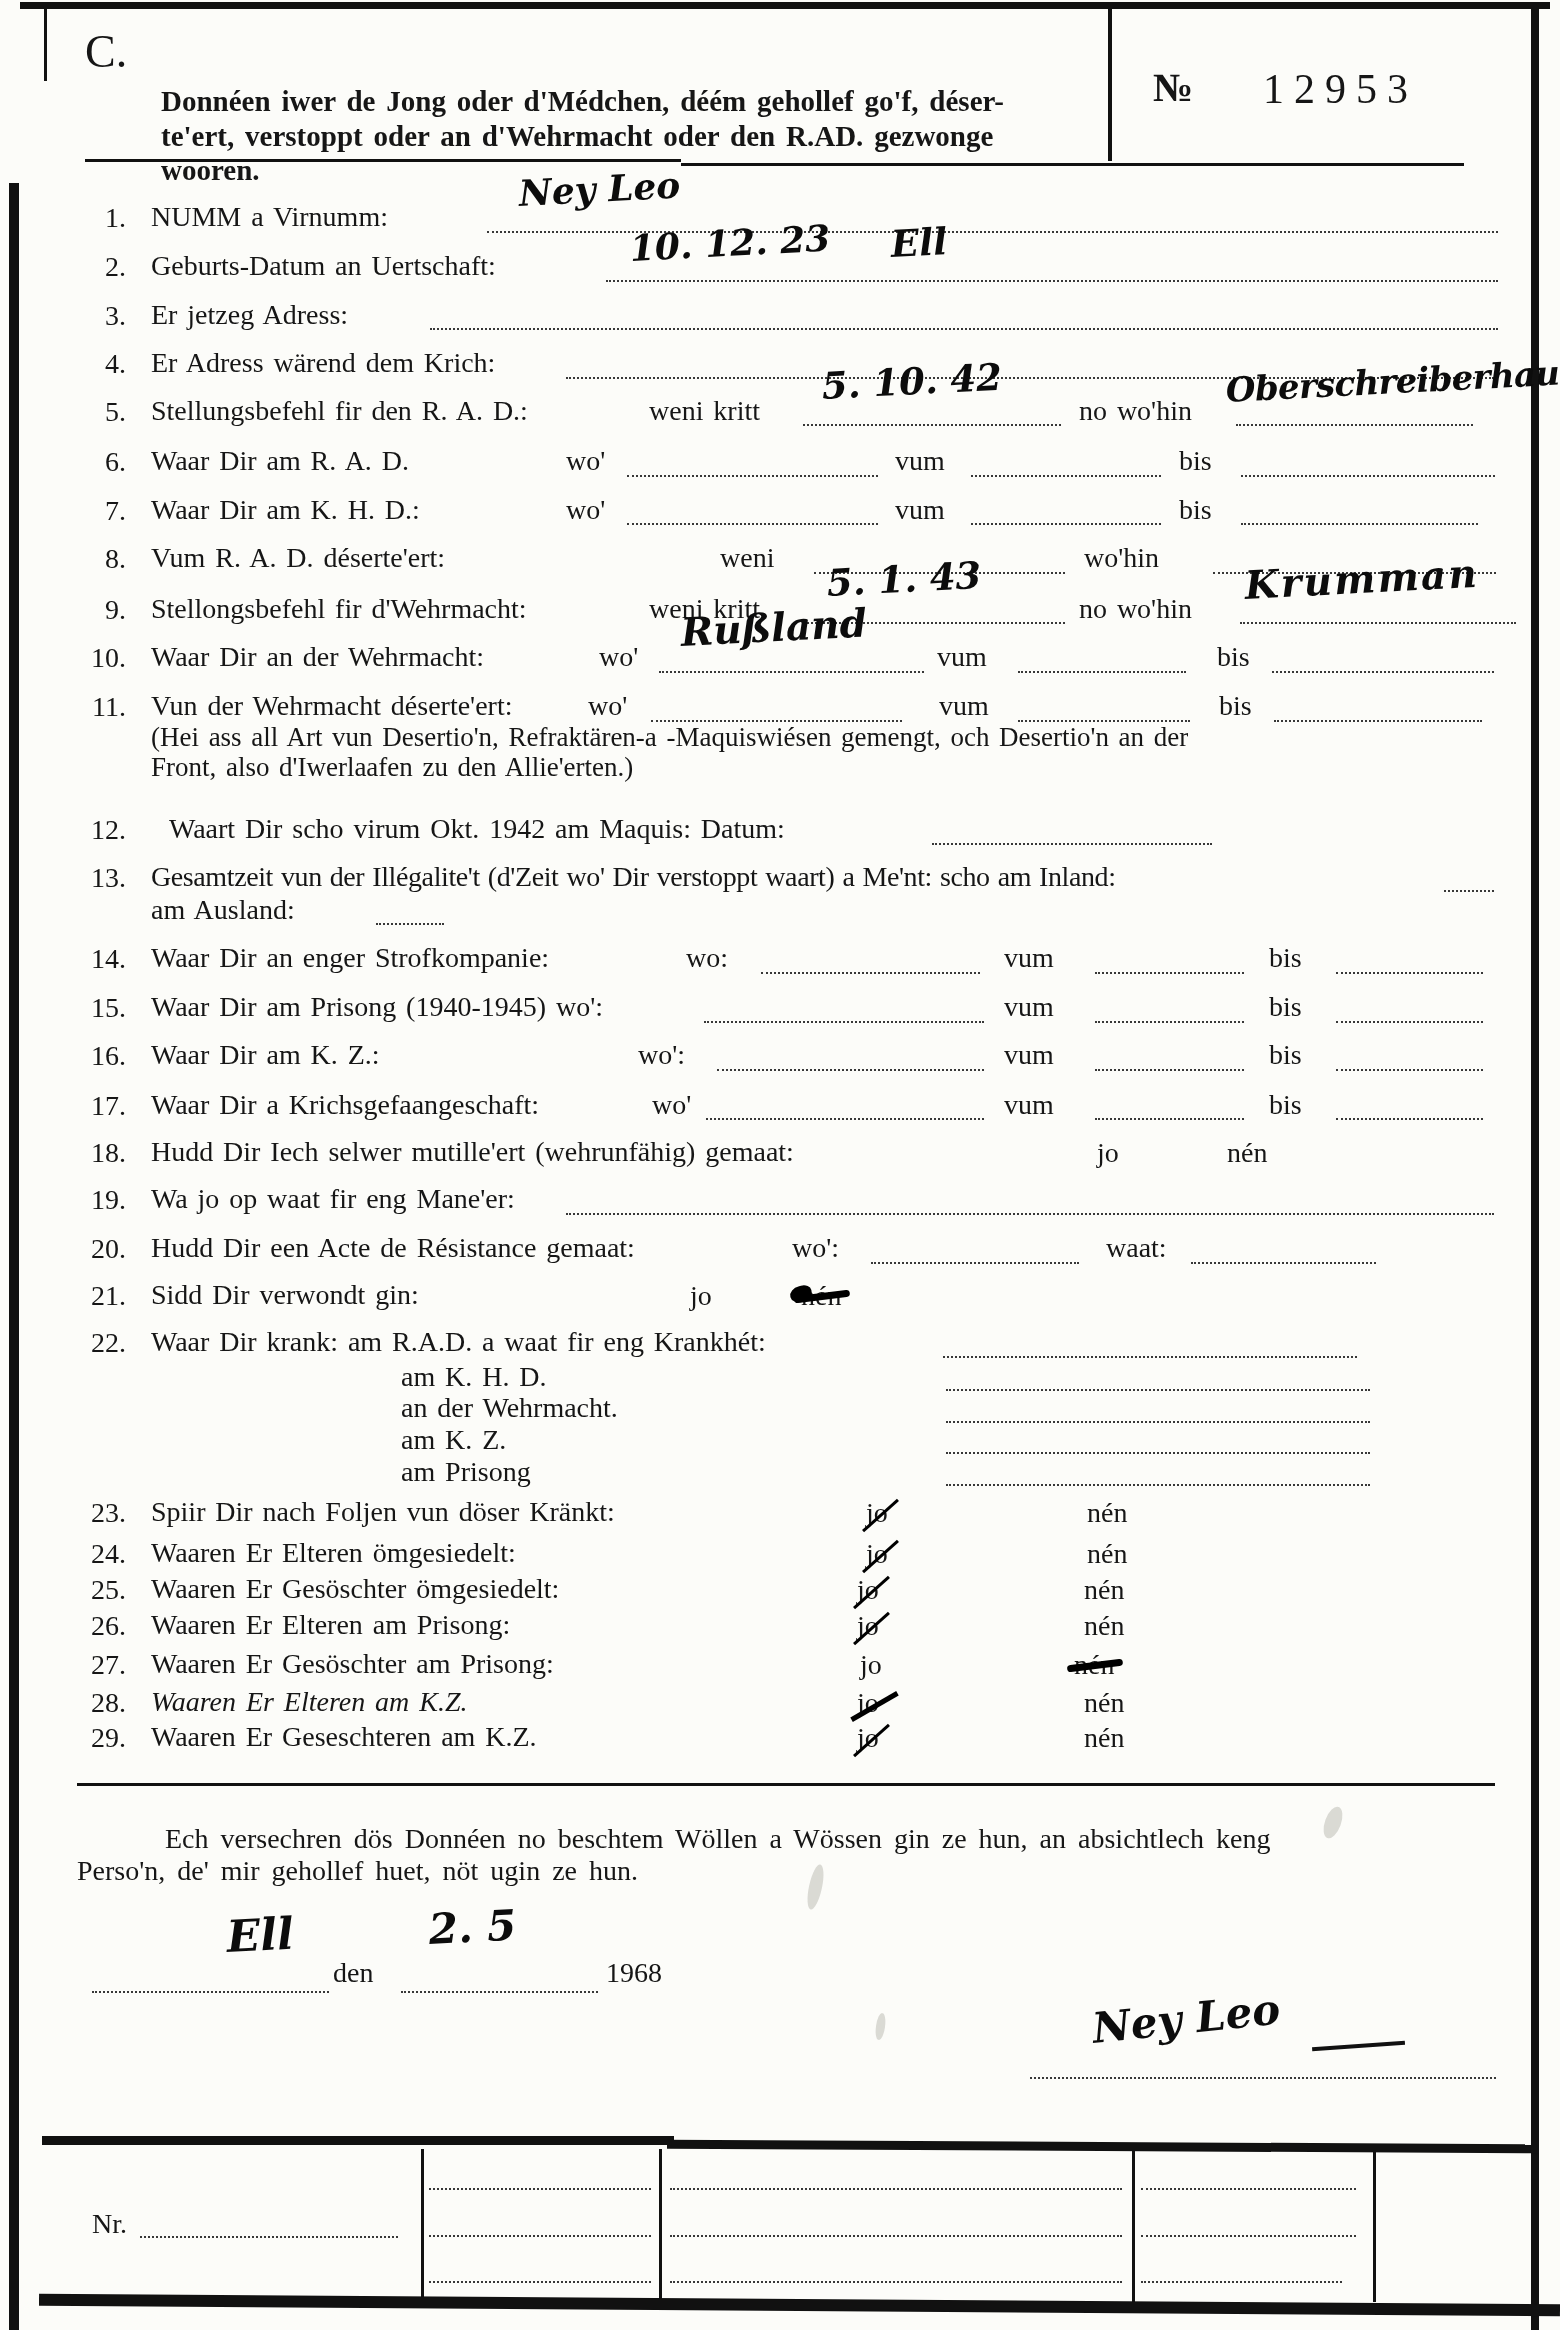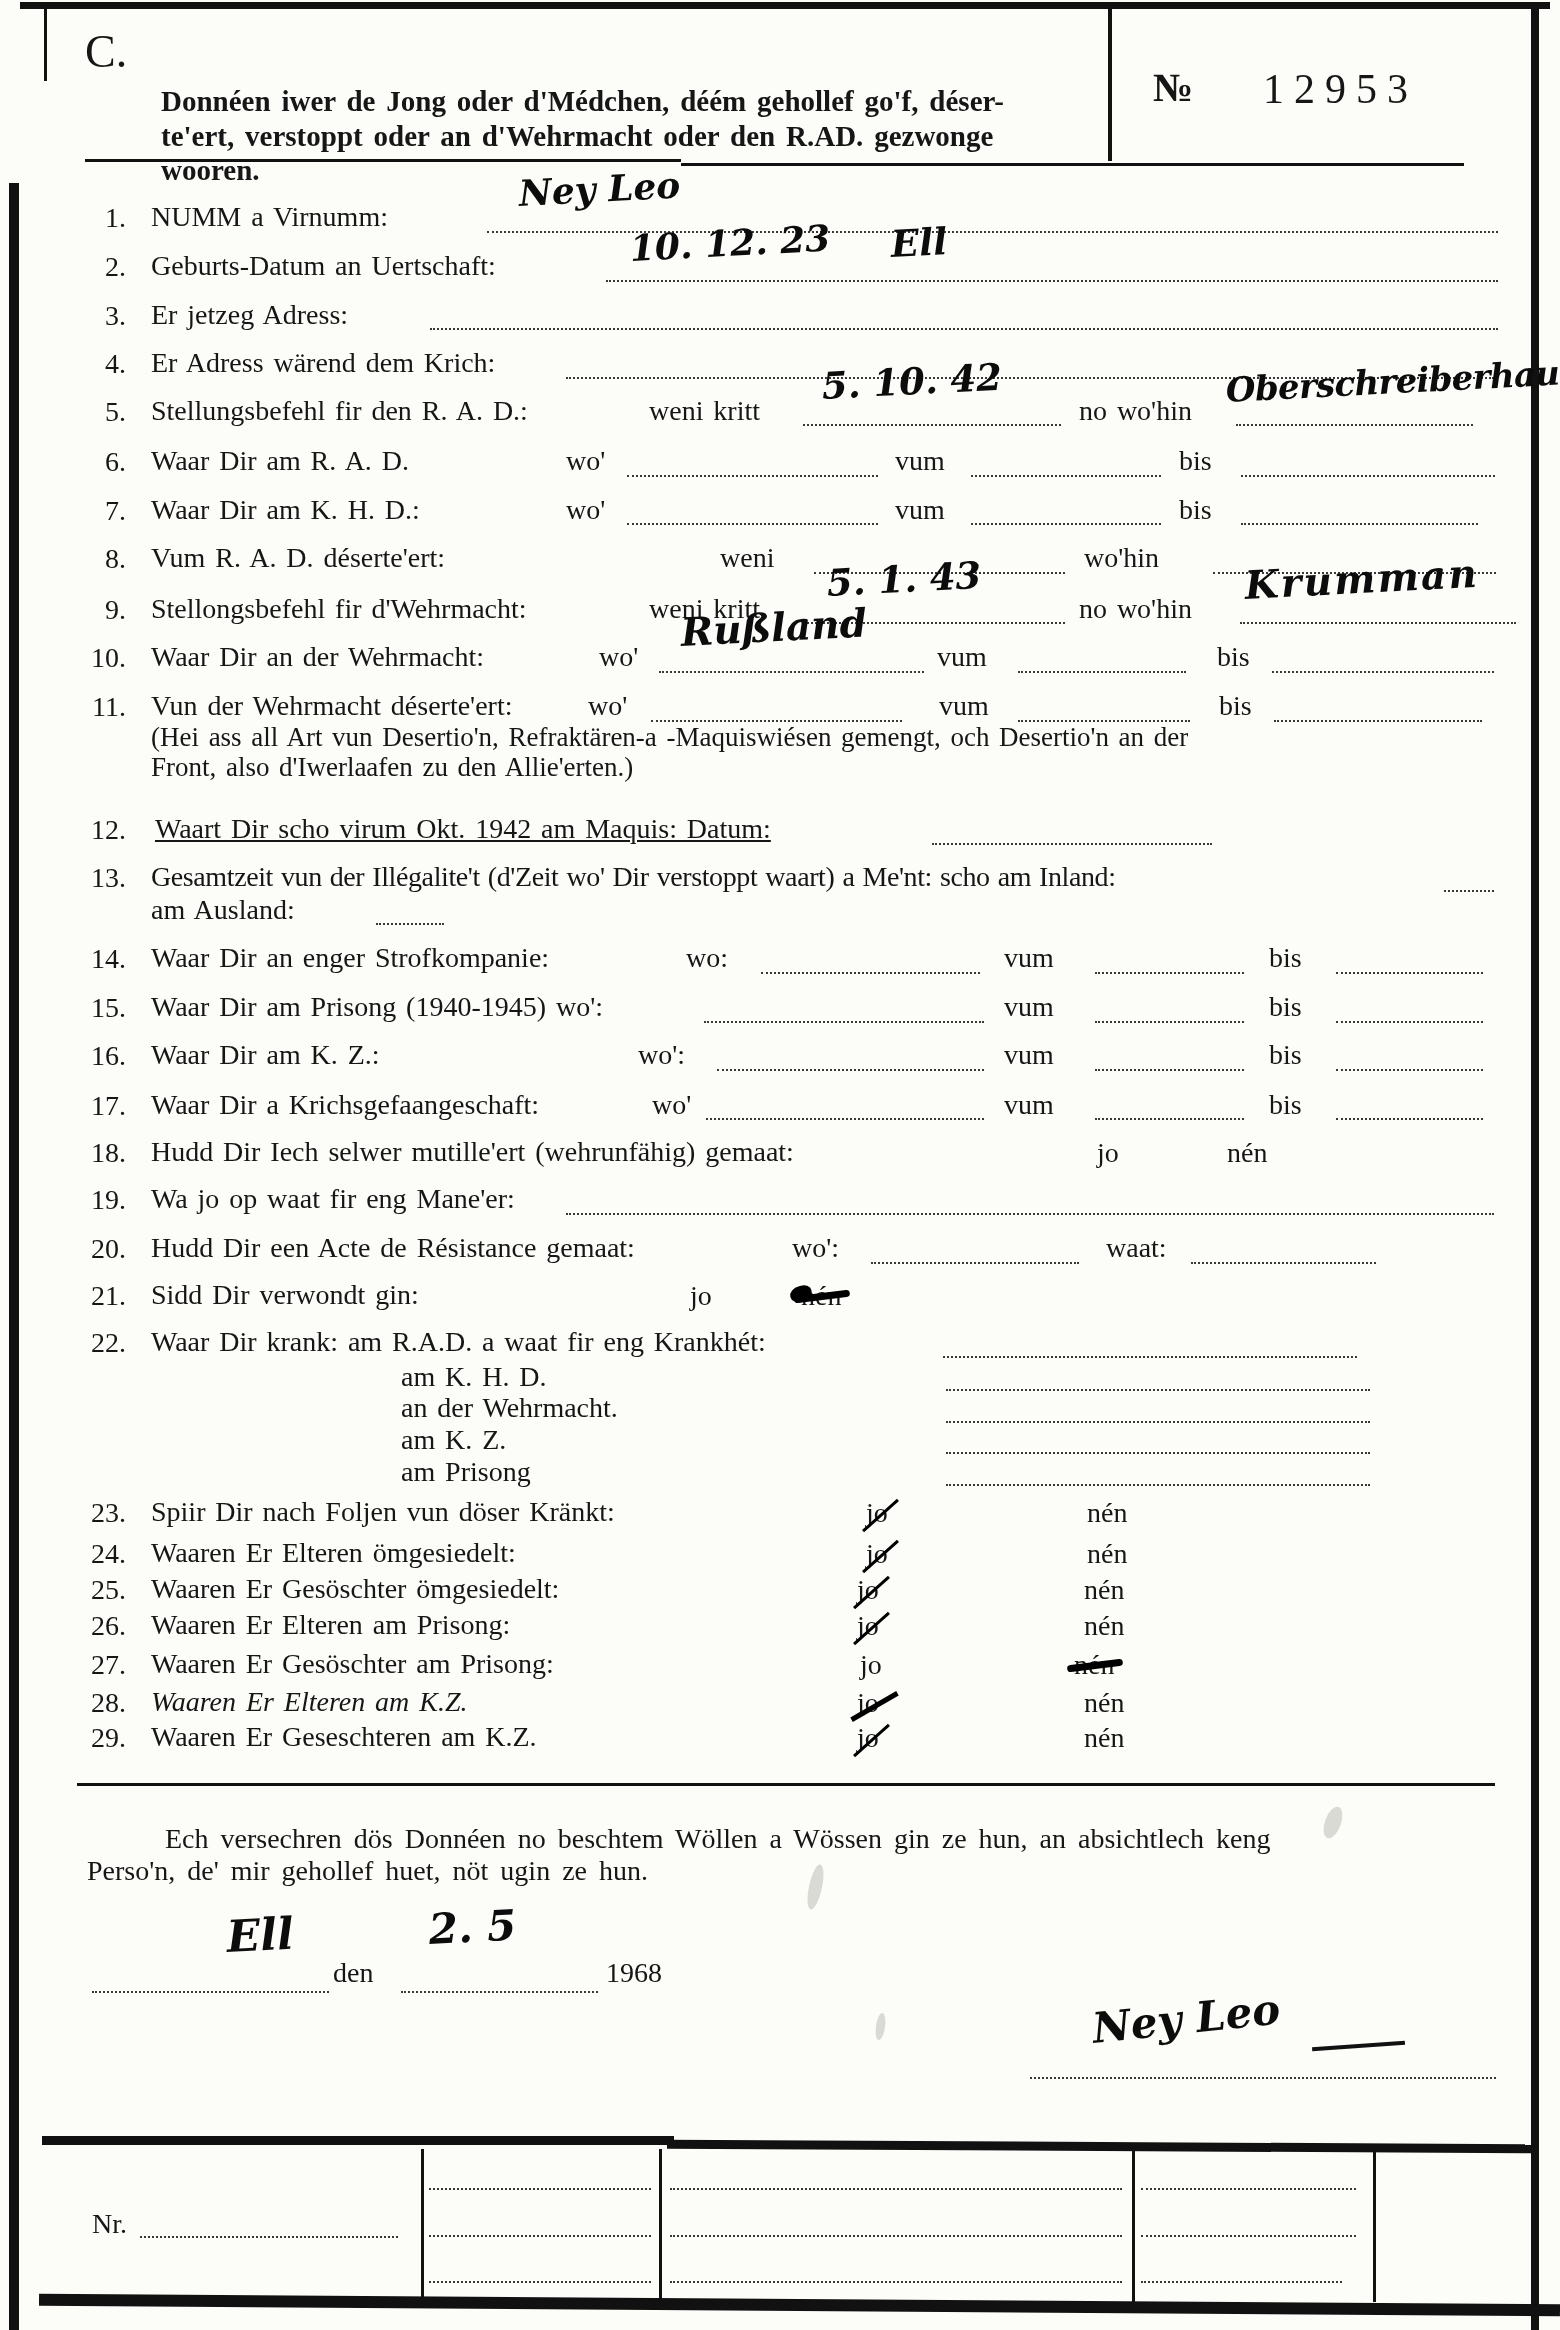--- a/index.html
+++ b/index.html
@@ -119,21 +119,21 @@
   <span class="t" style="left:588px;top:691px;">wo'</span>
   <i class="dl" style="left:651px;top:720px;width:251px;"></i>
   <span class="t" style="left:939px;top:691px;">vum</span>
   <i class="dl" style="left:1018px;top:720px;width:172px;"></i>
   <span class="t" style="left:1219px;top:691px;">bis</span>
   <i class="dl" style="left:1274px;top:720px;width:208px;"></i>
   <span class="t" style="left:151px;top:723px;font-size:27px;">(Hei ass all Art vun Desertio'n, Refraktären-a -Maquiswiésen gemengt, och Desertio'n an der</span>
   <span class="t" style="left:151px;top:753px;font-size:27px;">Front, also d'Iwerlaafen zu den Allie'erten.)</span>
 
   <span class="qn" style="left:63px;top:814px;">12.</span>
-  <span class="t" style="left:155px;top:814px;text-decoration:underline;">Waart Dir scho virum Okt. 1942 am Maquis:  Datum:</span>
+  <span class="t" style="left:169px;top:814px;">Waart Dir scho virum Okt. 1942 am Maquis:  Datum:</span>
   <i class="dl" style="left:932px;top:843px;width:280px;"></i>
 
   <span class="qn" style="left:63px;top:862px;">13.</span>
   <span class="t" style="left:151px;top:862px;letter-spacing:-0.4px;word-spacing:1.4px;">Gesamtzeit vun der Illégalite't (d'Zeit wo' Dir verstoppt waart) a Me'nt: scho am Inland:</span>
   <i class="dl" style="left:1444px;top:890px;width:50px;"></i>
   <span class="t" style="left:151px;top:895px;font-family:Liberation Serif, serif;">am Ausland:</span>
   <i class="dl" style="left:376px;top:923px;width:68px;"></i>
 
   <span class="qn" style="left:63px;top:943px;">14.</span>
   <span class="t" style="left:151px;top:943px;">Waar Dir an enger Strofkompanie:</span>
@@ -233,21 +233,21 @@
   <span class="yn slash thick" style="left:857px;top:1687px;">jo</span>
   <span class="yn" style="left:1084px;top:1687px;">nén</span>
 
   <span class="qn" style="left:63px;top:1722px;">29.</span>
   <span class="t" style="left:151px;top:1722px;">Waaren Er Geseschteren am K.Z.</span>
   <span class="yn slash" style="left:857px;top:1722px;">jo</span>
   <span class="yn" style="left:1084px;top:1722px;">nén</span>
 
   <div class="ln" style="left:77px;top:1783px;width:1418px;height:2.9px;"></div>
   <span class="t" style="left:165px;top:1824px;word-spacing:5px;">Ech versechren dös Donnéen no beschtem Wöllen a Wössen gin ze hun, an absichtlech keng</span>
-  <span class="t" style="left:77px;top:1856px;word-spacing:5px;margin-left:10px;">Perso'n, de' mir gehollef huet, nöt ugin ze hun.</span>
+  <span class="t" style="left:77px;top:1856px;word-spacing:5px;">Perso'n, de' mir gehollef huet, nöt ugin ze hun.</span>
 
   <i class="dl" style="left:92px;top:1991px;width:237px;"></i>
   <b class="hw" style="left:228px;top:1911px;font-size:44px;">Ell</b>
   <span class="t" style="left:333px;top:1958px;">den</span>
   <i class="dl" style="left:401px;top:1991px;width:197px;"></i>
   <b class="hw" style="left:430px;top:1905px;font-size:42px;">2. 5</b>
   <span class="t" style="left:606px;top:1958px;">1968</span>
 
   <b class="hw" style="left:1095px;top:2004px;font-size:42px;transform:rotate(-6deg);">Ney Leo</b>
   <div class="ln" style="left:1312px;top:2044px;width:93px;height:3.6px;transform:rotate(-4deg);"></div>

